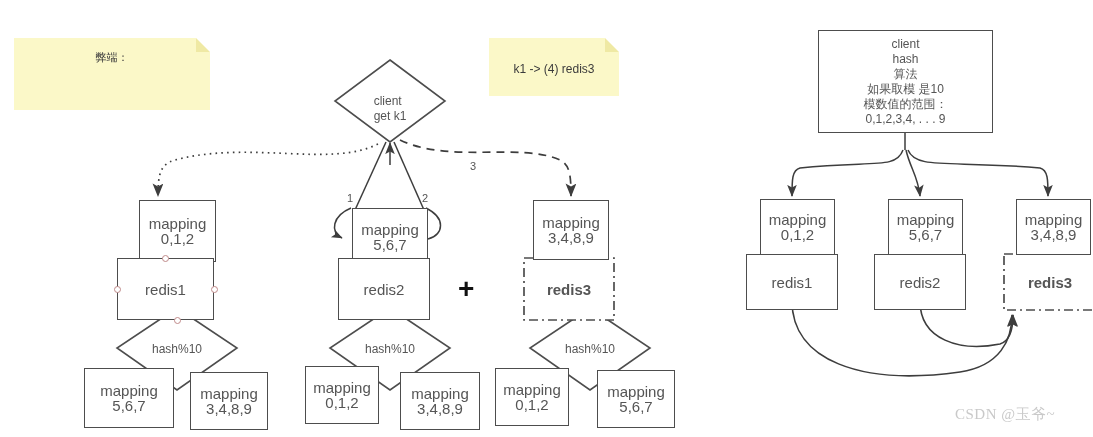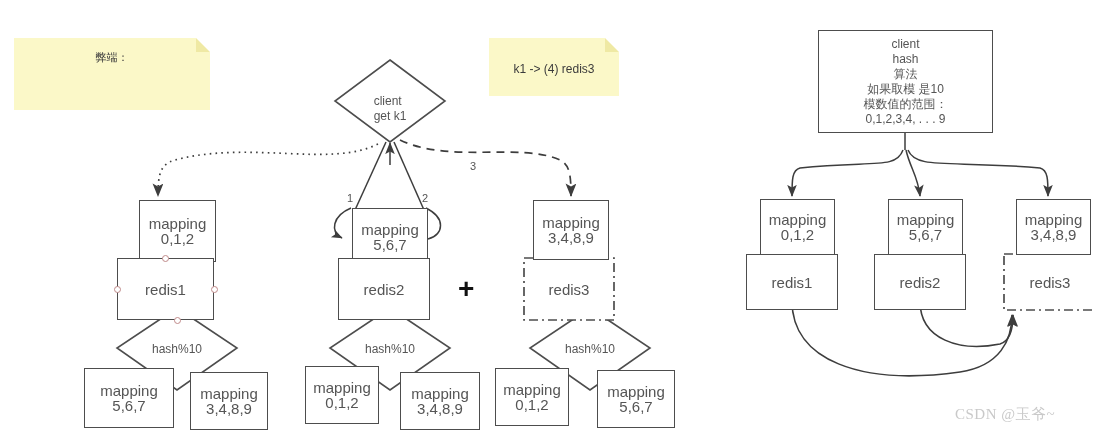--- a/index.html
+++ b/index.html
@@ -53,20 +53,21 @@
     display:flex;
     flex-direction:column;
     align-items:center;
     justify-content:center;
     text-align:center;
     white-space:pre-line;
   }
   .box.dashdot-real{
     border:none;
     background:transparent;
+    font-weight:bold;
   }
   .box span{display:block;}
   
   .diamond{
     position:absolute;
     color:#555;
     font-size:12px;
     line-height:15px;
     text-align:left;
     display:flex;

